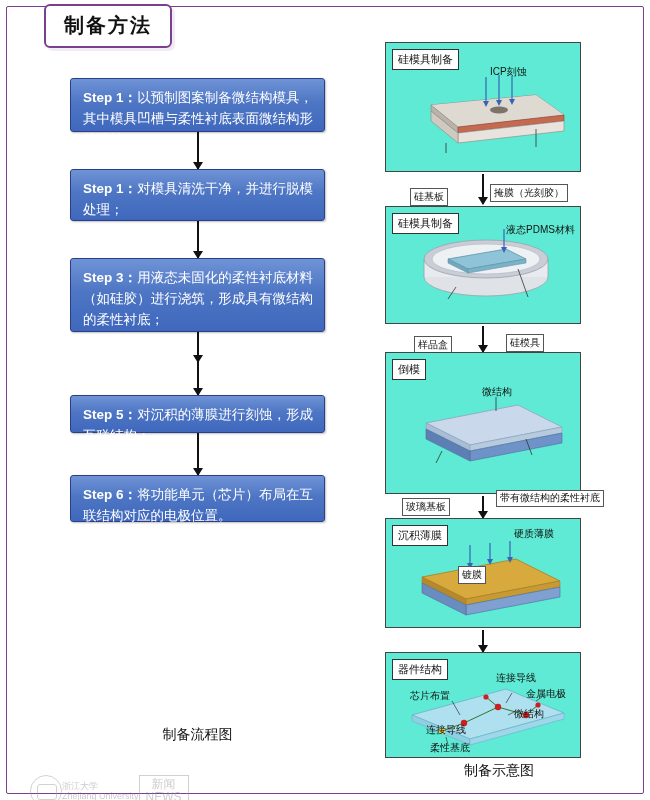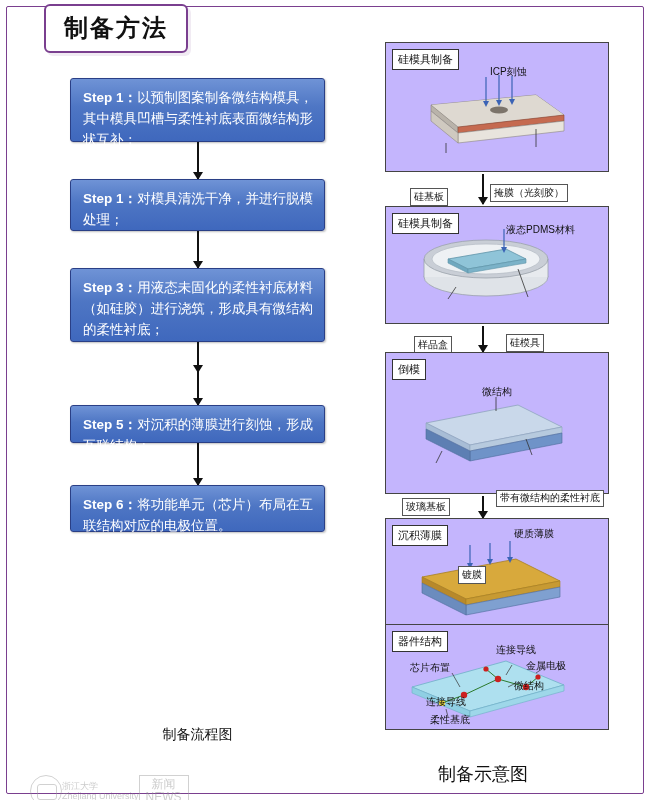--- a/index.html
+++ b/index.html
@@ -13,21 +13,21 @@
   .page-border{
     position:absolute;left:6px;top:6px;width:636px;height:786px;
     border:1px solid #7a3f8f;border-radius:2px;
   }
   .title-box{
     position:absolute;left:44px;top:4px;
     background:#ffffff;
     border:2px solid #7a3f8f;
     border-radius:6px;
     padding:6px 18px 7px 18px;
-    font-size:24px;font-weight:bold;color:#111111;
+    font-size:20px;font-weight:bold;color:#111111;
     letter-spacing:2px;
     box-shadow:3px 3px 0 rgba(120,60,140,.10);
   }
 
   
   .flow{position:absolute;left:70px;top:78px;width:255px;}
   .step{
     position:relative;
     box-sizing:border-box;
     border:1px solid #2a3f86;
@@ -49,59 +49,59 @@
     content:"";position:absolute;left:-4px;bottom:-1px;
     border-left:5px solid transparent;border-right:5px solid transparent;
     border-top:8px solid #111;
   }
   .flow-caption{
     position:absolute;left:70px;top:726px;width:255px;text-align:center;
     font-size:14px;color:#111;
   }
 
   
-  .sch{position:absolute;left:385px;width:224px;box-sizing:border-box;
-       border:1px solid #444;background:#c4b5fd;padding-left:20px;}
+  .sch{position:absolute;left:385px;width:196px;box-sizing:border-box;
+       border:1px solid #444;background:#5eead4;padding-left:20px;}
   .sch .tag{
     position:absolute;left:6px;top:6px;
     border:1px solid #333;background:#fff;
     font-size:11px;padding:2px 5px;color:#111;
   }
   .lbl{position:absolute;font-size:10px;color:#111;white-space:nowrap;}
   .lbl.box{border:1px solid #555;background:#fff;padding:1px 3px;margin-top:37px;}
   .sch-arrow{
     position:absolute;left:482px;width:2px;background:#111;
   }
   .sch-arrow:after{
     content:"";position:absolute;left:-4px;bottom:-1px;
     border-left:5px solid transparent;border-right:5px solid transparent;
     border-top:8px solid #111;
   }
   .sch-caption{
-    position:absolute;left:385px;top:762px;width:196px;text-align:center;
-    font-size:18px;color:#111;
+    position:absolute;left:401px;top:762px;width:196px;text-align:center;
+    font-size:14px;color:#111;
   }
 
   
   .footer{position:absolute;left:30px;top:755px;display:flex;align-items:center;opacity:.45;margin-top:20px;}
   .logo-circ{width:30px;height:30px;border-radius:50%;border:1px solid #9a9a9a;position:relative;}
   .logo-circ:before{content:"";position:absolute;left:6px;top:8px;width:18px;height:14px;border:1px solid #9a9a9a;border-radius:3px;}
   .logo-txt{font-size:9px;color:#8d8d8d;line-height:1.15;}
   .logo-news{border:1px solid #9a9a9a;padding:2px 6px;font-size:12px;color:#8d8d8d;text-align:center;line-height:1.1;}
 </style>
 </head>
 <body>
 
 <div class="page-border"></div>
 
 <div class="title-box">制备方法</div>
 
 <div class="flow">
 
-  <div class="step" style="height:64px">
+  <div class="step" style="height:54px">
     <b>Step 1：</b><span>以预制图案制备微结构模具，其中模具凹槽与柔性衬底表面微结构形状互补；</span>
   </div>
   <div class="arrow" style="height:37px"></div>
 
   <div class="step" style="height:52px">
     <b>Step 1：</b><span>对模具清洗干净，并进行脱模处理；</span>
   </div>
   <div class="arrow" style="height:37px"></div>
 
   <div class="step" style="height:74px">
@@ -216,21 +216,21 @@
     <polygon points="101,40 107,40 104,46" fill="#3b63b5"></polygon>
     <line x1="124" y1="22" x2="124" y2="40" stroke="#3b63b5" stroke-width="1.2"></line>
     <polygon points="121,38 127,38 124,44" fill="#3b63b5"></polygon>
   </svg>
   <div class="lbl box" style="left:72px;top:10px">镀膜</div>
   <div class="lbl" style="left:128px;top:8px">硬质薄膜</div>
 </div>
 
 <div class="sch-arrow" style="top:630px;height:22px"></div>
 
-<div class="sch" style="left:385px;top:624px;height:106px">
+<div class="sch" style="left:385px;top:652px;height:106px">
   <div class="tag">器件结构</div>
   <svg width="194" height="104" style="position:absolute;left:0;top:0">
     <polygon points="26,62 120,36 178,60 84,86" fill="#aee0ef" stroke="#6fb0c6" stroke-width="0.8"></polygon>
     <polygon points="26,62 84,86 84,92 26,68" fill="#8fcfe3" stroke="#6fb0c6" stroke-width="0.6"></polygon>
     <polygon points="84,86 178,60 178,66 84,92" fill="#9ed7e9" stroke="#6fb0c6" stroke-width="0.6"></polygon>
 
     <line x1="78" y1="70" x2="112" y2="54" stroke="#2b7a2b" stroke-width="1"></line>
     <line x1="112" y1="54" x2="140" y2="62" stroke="#2b7a2b" stroke-width="1"></line>
     <line x1="112" y1="54" x2="100" y2="44" stroke="#2b7a2b" stroke-width="1"></line>
     <line x1="78" y1="70" x2="56" y2="78" stroke="#2b7a2b" stroke-width="1"></line>

